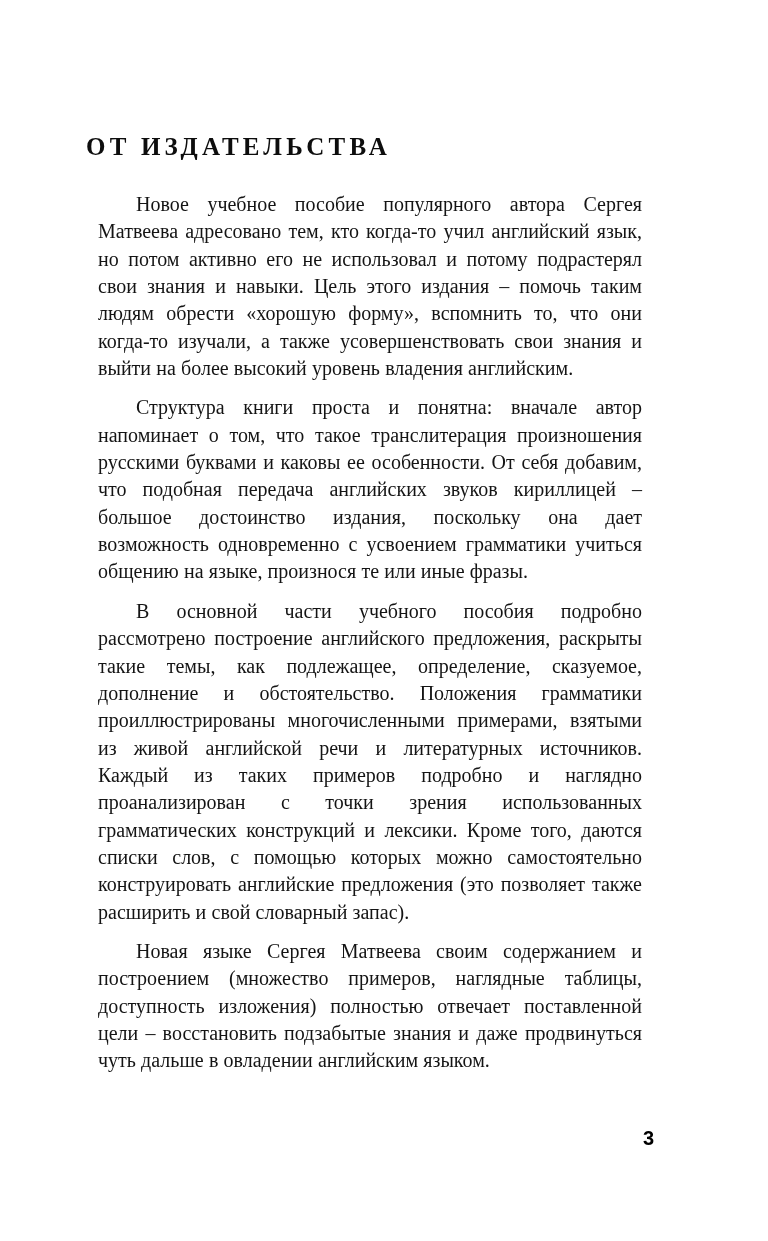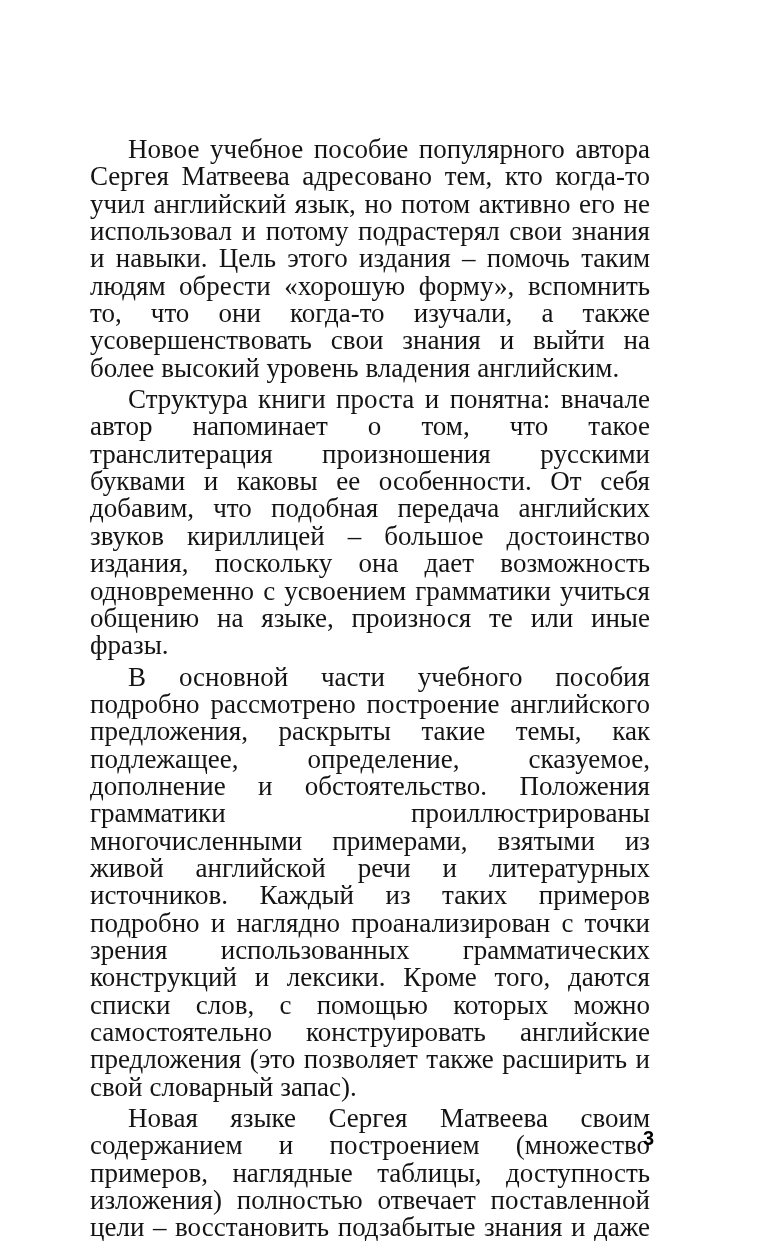--- a/index.html
+++ b/index.html
@@ -39,22 +39,22 @@
     font-weight: bold;
     font-size: 25px;
     line-height: 30px;
     letter-spacing: 4.2px;
     color: #0d0d0d;
     margin: 0 0 29px 0;
     white-space: nowrap;
   }
 
   .body-text p {
-    margin: 4px;
-    font-size: 27px;
+    margin: 12px;
+    font-size: 20px;
     line-height: 27.35px;
     text-align: justify;
     text-justify: inter-word;
     text-indent: 38px;
     color: #141414;
     hyphens: none;
     word-spacing: 0.2px;
   }
 
   
@@ -75,20 +75,21 @@
     color: #000000;
   }
 </style>
 </head>
 <body>
 
 <div class="page">
 
   <div class="content">
 
+    <h1 class="chapter-title">ОТ ИЗДАТЕЛЬСТВА</h1>
 
     <div class="body-text">
       <p>Новое учебное пособие популярного автора Сергея Матвеева адресовано тем, кто когда-то учил английский язык, но потом активно его не использовал и потому подрастерял свои знания и навыки. Цель этого издания – помочь таким людям обрести «хорошую форму», вспомнить то, что они когда-то изучали, а также усовершенствовать свои знания и выйти на более высокий уровень владения английским.</p>
       <p>Структура книги проста и понятна: вначале автор напоминает о том, что такое транслитерация произношения русскими буквами и каковы ее особенности. От себя добавим, что подобная передача английских звуков кириллицей – большое достоинство издания, поскольку она дает возможность одновременно с усвоением грамматики учиться общению на языке, произнося те или иные фразы.</p>
       <p>В основной части учебного пособия подробно рассмотрено построение английского предложения, раскрыты такие темы, как подлежащее, определение, сказуемое, дополнение и обстоятельство. Положения грамматики проиллюстрированы многочисленными примерами, взятыми  из живой английской речи и литературных источников. Каждый из таких примеров подробно и наглядно проанализирован с точки зрения использованных грамматических конструкций и лексики. Кроме того, даются списки слов, с помощью которых можно самостоятельно конструировать английские предложения (это позволяет также расширить и свой словарный запас).</p>
       <p>Новая языке Сергея Матвеева своим содержанием и построением (множество примеров, наглядные таблицы, доступность изложения) полностью отвечает поставленной цели – восстановить подзабытые знания и даже продвинуться чуть дальше в овладении английским языком.</p>
     </div>
 
   </div>
 

